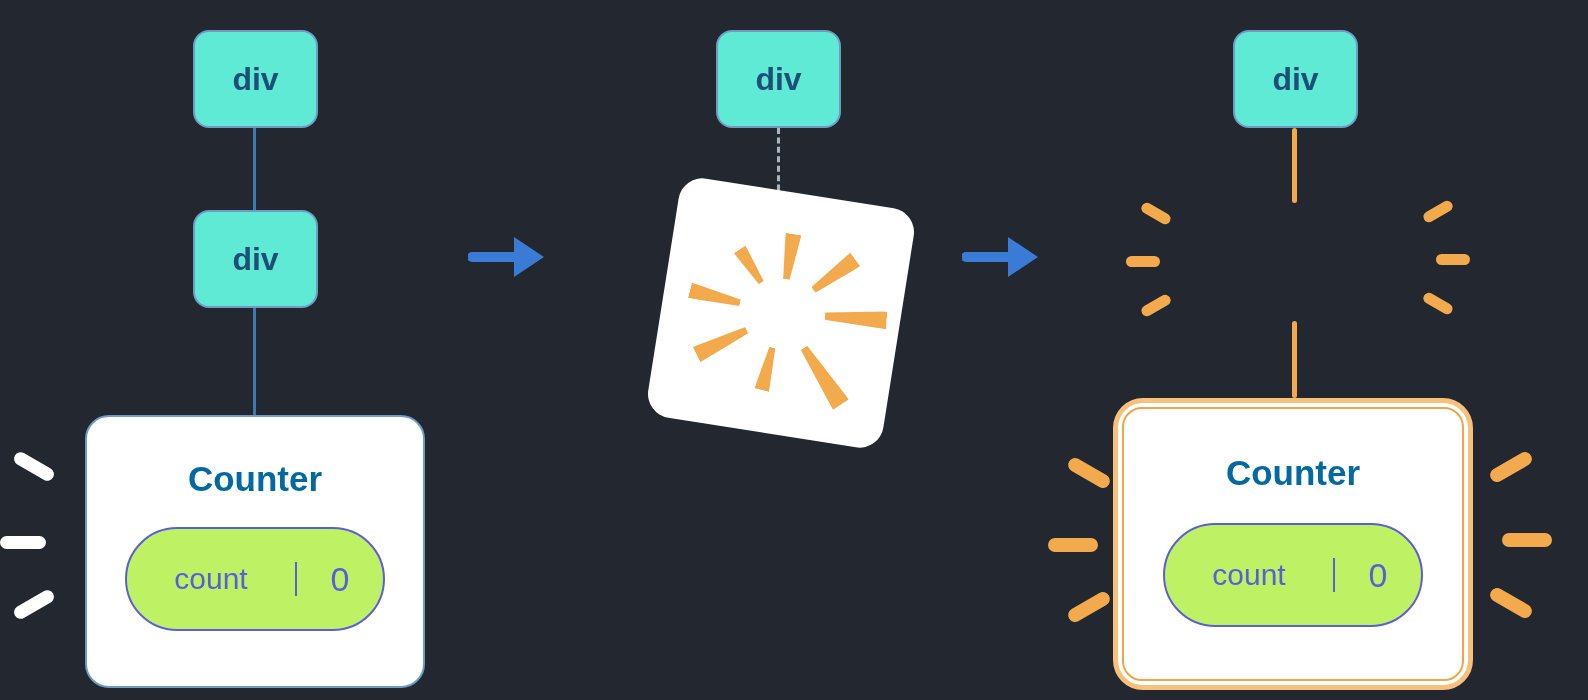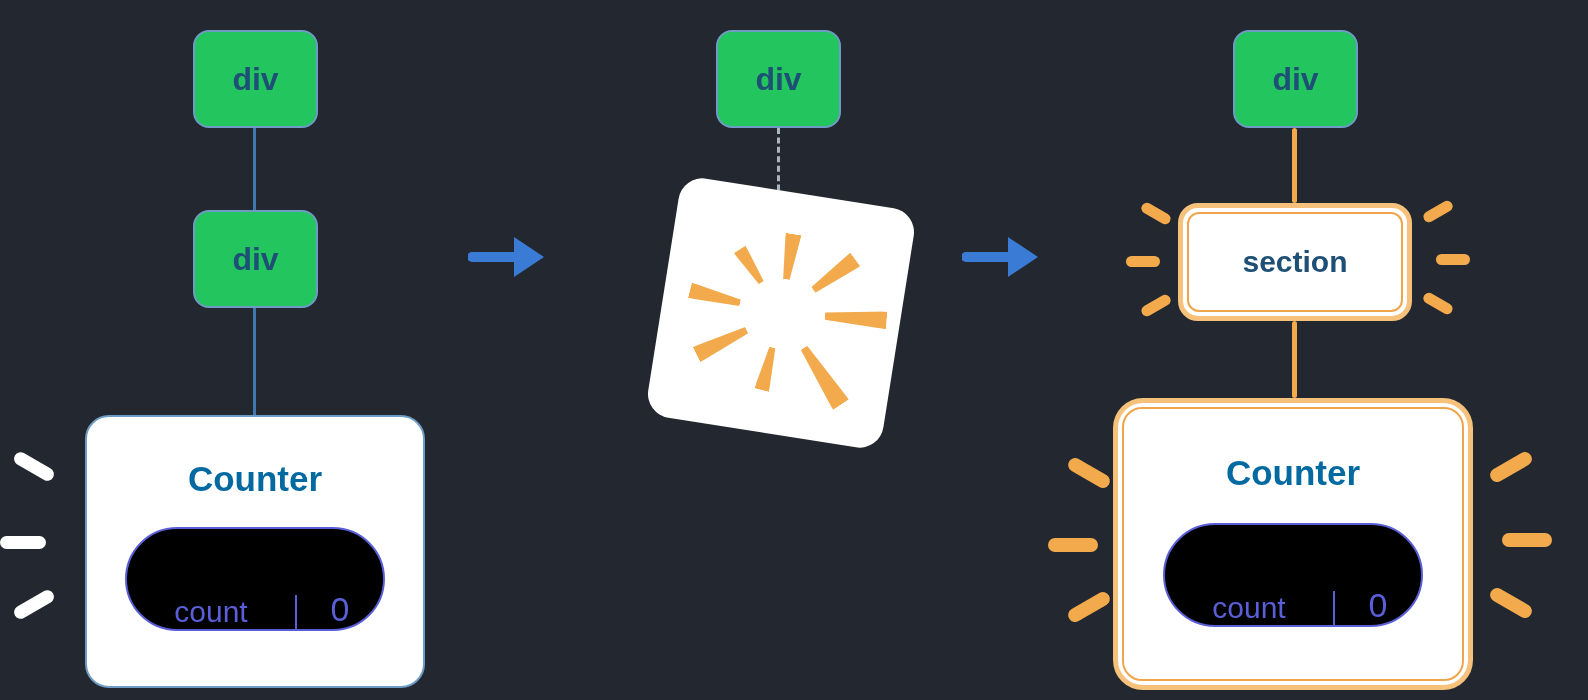--- a/index.html
+++ b/index.html
@@ -5,21 +5,21 @@
   html,body { margin:0; padding:0; background:#23272f; }
   #canvas {
     position:relative; width:1588px; height:700px; overflow:hidden;
     background:#23272f;
     font-family:"Liberation Sans","DejaVu Sans",sans-serif;
   }
   .stage { position:absolute; inset:0; }
 
   
   .node {
-    position:absolute; background:#22c55e;
+    position:absolute; background:#5eead4;
     border:2.5px solid #6f9cc4; border-radius:16px;
     display:flex; align-items:center; justify-content:center;
     box-sizing:border-box;
   }
   .node-label { color:#1e4f75; font-size:32px; font-weight:600; }
 
   
   .conn-blue   { position:absolute; width:3px; background:#4077ad; }
   .conn-orange { position:absolute; width:5px; background:#f2aa4c; border-radius:3px; }
   .conn-dashed { position:absolute; width:0; border-left:3px dashed #a9b6c2; }
@@ -28,23 +28,23 @@
   .card {
     position:absolute; background:#ffffff;
     border:2.5px solid #6f9cc4; border-radius:24px;
     box-sizing:border-box;
     display:flex; flex-direction:column; align-items:center;
     padding-top:42px; gap:28px;
   }
   .card-title { color:#0369a1; font-size:35px; font-weight:600; line-height:40px; }
 
   .pill {
-    display:flex; align-items:flex-end; height:100px;
+    display:flex; align-items:center; height:100px;
     border:2.5px solid #5a5fd8; border-radius:60px; overflow:hidden;
-    background:#000000; box-sizing:content-box;text-decoration:underline;
+    background:#bef264; box-sizing:content-box;
   }
   .pill-key {
     width:168px; display:flex; align-items:center; justify-content:center;
     color:#5a5fd8; font-size:30px; border-right:2.5px solid #5a5fd8;
   }
   .pill-val {
     width:86px; display:flex; align-items:center; justify-content:center;
     color:#5a5fd8; font-size:34px;
   }
 
@@ -143,25 +143,20 @@
   </div>
 
   <div class="stage">
 
     <div class="node" style="left:1233px;top:30px;width:125px;height:98px">
       <span class="node-label">div</span>
     </div>
 
     <div class="conn-orange" style="left:1292px;top:128px;height:75px"></div>
 
-    <div class="hl-outer" style="left:1178px;top:203px;width:234px;height:118px;border-radius:20px">
-      <div class="hl-inner" style="border-radius:12px">
-        <span class="node-label" style="font-size:30px">section</span>
-      </div>
-    </div>
 
     <div class="dash orange" style="left:1140px;top:208px;width:32px;height:11px;transform:rotate(30deg)"></div>
     <div class="dash orange" style="left:1126px;top:256px;width:34px;height:11px"></div>
     <div class="dash orange" style="left:1140px;top:300px;width:32px;height:11px;transform:rotate(-30deg)"></div>
     <div class="dash orange" style="left:1422px;top:206px;width:32px;height:11px;transform:rotate(-30deg)"></div>
     <div class="dash orange" style="left:1436px;top:254px;width:34px;height:11px"></div>
     <div class="dash orange" style="left:1422px;top:298px;width:32px;height:11px;transform:rotate(30deg)"></div>
 
     <div class="conn-orange" style="left:1292px;top:321px;height:77px"></div>
 

